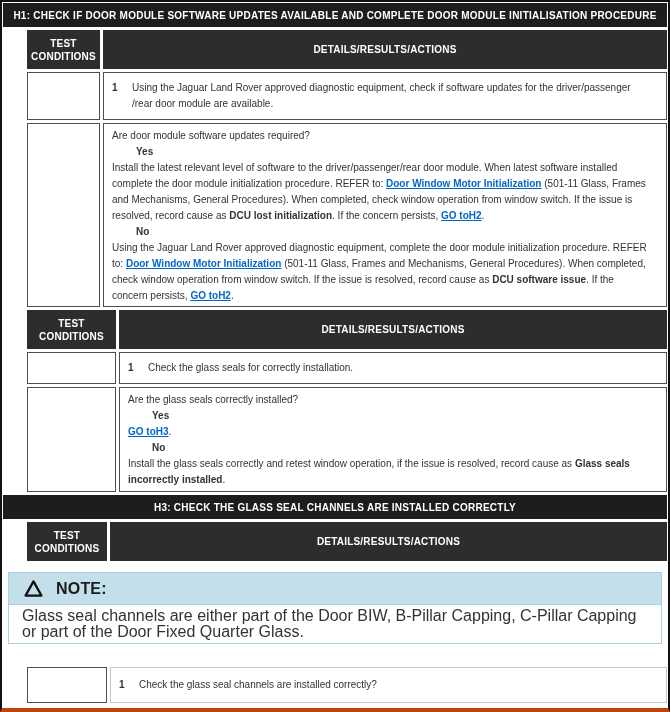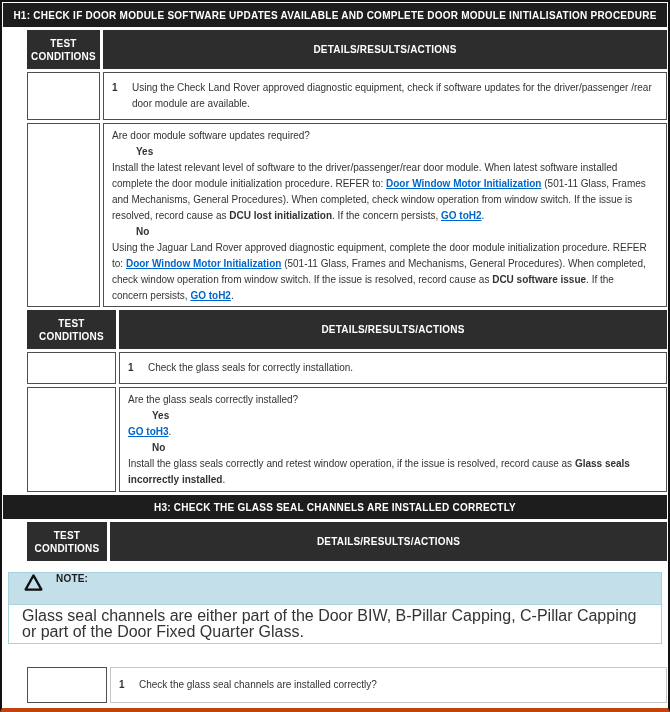--- a/index.html
+++ b/index.html
@@ -46,22 +46,22 @@
   .num{font-weight:bold;flex:0 0 20px;width:20px;}
   .txt{flex:1;}
   .line{margin:0;}
   .line.indent{padding-left:24px;}
   .run-b{font-weight:bold;}
   .run-bl{font-weight:bold;color:var(--c-link,#0066cc);text-decoration:underline;}
   .note-wrap{padding:8px 5px 0 5px;}
   .note-box{border:1px solid var(--c-note-border,#a9d0de);}
   .note-head{
     background:var(--c-note-fill,#c3dfe9);
-    min-height:31px;display:flex;align-items:flex-start;gap:12px;
-    padding:0 0 0 14px;font-size:10px;font-weight:bold;color:#1c1c1c;
+    min-height:31px;display:flex;align-items:center;gap:12px;
+    padding:0 0 0 14px;font-size:16px;font-weight:bold;color:#1c1c1c;
     letter-spacing:.2px;
   }
   .tri-icon{display:inline-flex;align-items:center;}
   .note-body{background:#fff;padding:3px 12px 3px 13px;font-size:16px;line-height:16px;border-top:1px solid var(--c-note-border,#a9d0de);}
   .lastrow{margin-top:23px;margin-bottom:0;}
   .lastrow .cell.right{border-color:#c6c6c6;}
   section{display:block;}
 </style>
 </head>
 <body>
@@ -72,21 +72,21 @@
     <div class="bar">H1: CHECK IF DOOR MODULE SOFTWARE UPDATES AVAILABLE AND COMPLETE DOOR MODULE INITIALISATION PROCEDURE</div>
     <div class="colhdr cols-h1">
       <div class="hcell">TEST CONDITIONS</div>
       <div class="hcell">DETAILS/RESULTS/ACTIONS</div>
     </div>
     <div class="row cols-h1">
       <div class="cell left h46"></div>
       <div class="cell right pad-num h46">
         <div class="numitem">
           <span class="num">1</span>
-          <span class="txt"><span>Using the Check Land Rover approved diagnostic equipment, check if software updates for the driver/passenger /rear door module are available.</span></span>
+          <span class="txt"><span>Using the Jaguar Land Rover approved diagnostic equipment, check if software updates for the driver/passenger /rear door module are available.</span></span>
         </div>
       </div>
     </div>
     <div class="row cols-h1">
       <div class="cell left h182"></div>
       <div class="cell right pad-q h182">
         <div>
             <p class="line"><span>Are door module software updates required?</span></p>
             <p class="line indent"><span class="run-b">Yes</span></p>
             <p class="line"><span>Install the latest relevant level of software to the driver/passenger/rear door module. When latest software installed complete the door module initialization procedure. REFER to: </span><span class="run-bl">Door Window Motor Initialization</span><span> (501-11 Glass, Frames and Mechanisms, General Procedures). When completed, check window operation from window switch. If the issue is resolved, record cause as </span><span class="run-b">DCU lost initialization</span><span>. If the concern persists, </span><span class="run-bl">GO toH2</span><span>.</span></p>

